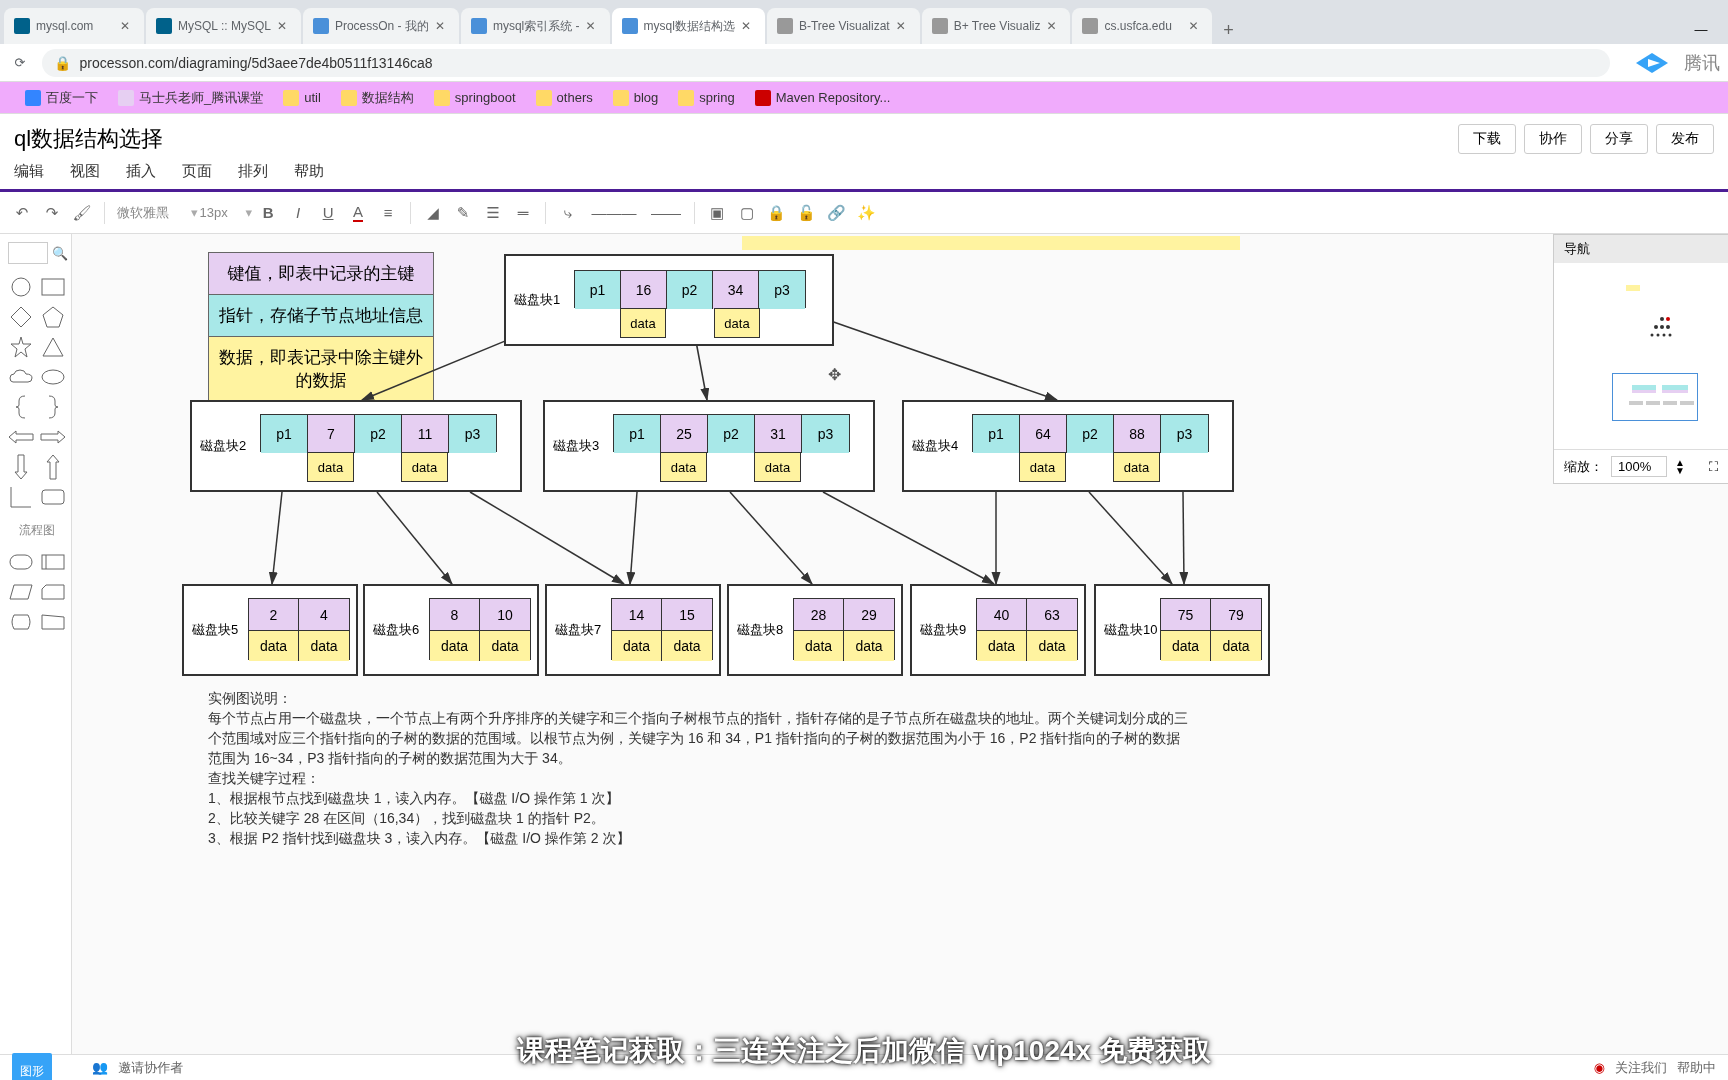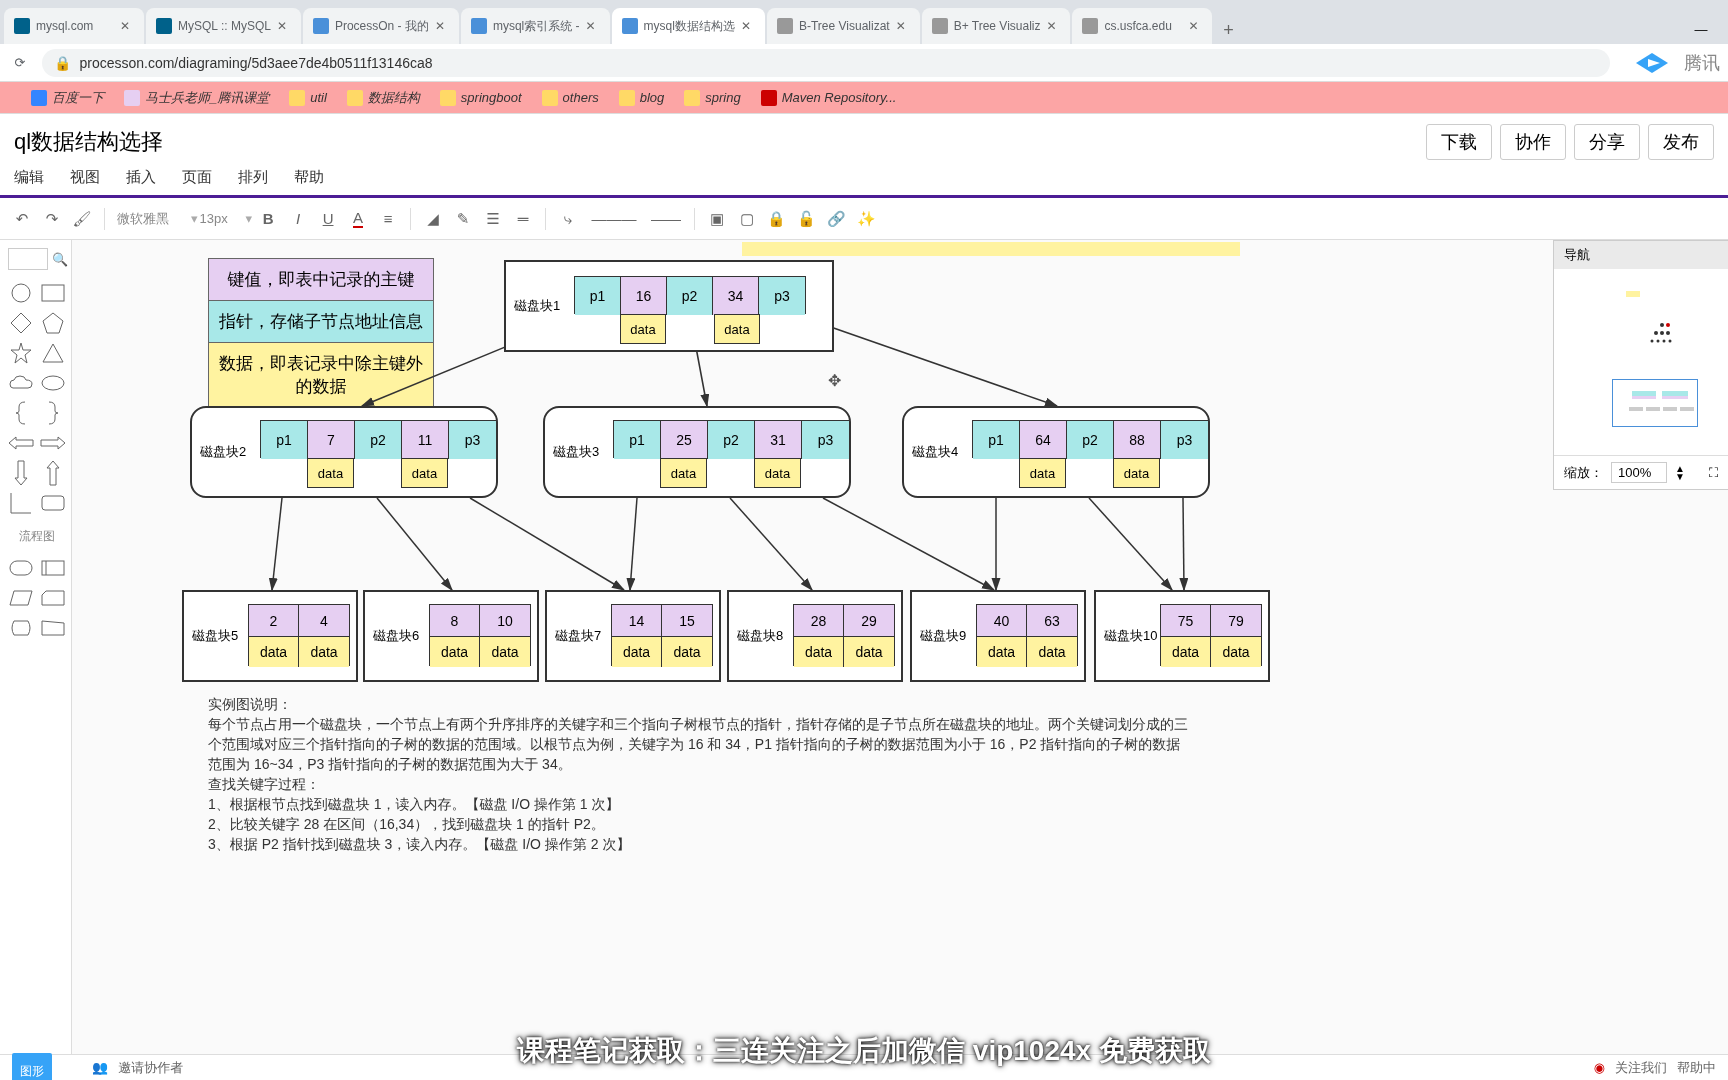--- a/index.html
+++ b/index.html
@@ -16,32 +16,32 @@
 .win-ctrl { margin-left: auto; display: flex; }
 .win-ctrl div { width: 46px; height: 30px; display: flex; align-items: center; justify-content: center; }
 
 
 .url-bar { height: 38px; background: #fff; display: flex; align-items: center; padding: 0 8px; gap: 10px; border-bottom: 1px solid #ddd; }
 .nav-btn { width: 24px; height: 24px; display: flex; align-items: center; justify-content: center; color: #5f6368; }
 .addr { flex: 1; height: 28px; background: #f1f3f4; border-radius: 14px; display: flex; align-items: center; padding: 0 12px; font-size: 14px; color: #333; gap: 8px; }
 .brand-logo { width: 44px; height: 32px; margin-left: 10px; }
 
 
-.bm-bar { height: 32px; background: #fca5a5; display: flex; align-items: center; padding: 0 23px; gap: 4px; border-bottom: 1px solid #ddd; font-size: 13px; font-style: italic; }
+.bm-bar { height: 32px; background: #f0abfc; display: flex; align-items: center; padding: 0 17px; gap: 4px; border-bottom: 1px solid #ddd; font-size: 13px; }
 .bm { display: flex; align-items: center; gap: 5px; padding: 4px 8px; color: #333; cursor: pointer; }
 .bm .bico { width: 16px; height: 16px; }
 .fico { background: #ffd966; border-radius: 2px; }
 .fico.baidu { background: #3385ff; }
 .fico.mashibing { background: #e6cff2; }
 .fico.maven { background: #c00; }
 
 
 .app-title { padding: 10px 14px 4px; font-size: 22px; font-weight: 500; display: flex; align-items: center; gap: 33px; }
 .app-btns { margin-left: auto; display: flex; gap: 8px; }
-.app-btn { border: 1px solid #ccc; padding: 5px 14px; border-radius: 3px; font-size: 18px; background: #fff; cursor: pointer; }
+.app-btn { border: 1px solid #ccc; padding: 5px 14px; border-radius: 3px; font-size: 14px; background: #fff; cursor: pointer; }
 
 .menu-bar { padding: 4px 14px 8px; display: flex; gap: 26px; font-size: 15px; color: #333; border-bottom: 3px solid #4c1d95; }
 
 
 .toolbar { height: 42px; border-bottom: 1px solid #ddd; display: flex; align-items: center; padding: 0 8px; gap: 2px; background: #fff; }
 .tbtn { width: 28px; height: 28px; display: flex; align-items: center; justify-content: center; color: #666; font-size: 15px; cursor: pointer; }
 .tsep { width: 1px; height: 22px; background: #ddd; margin: 0 6px; }
 .font-sel { border: none; color: #888; font-size: 13px; padding: 2px 16px 2px 4px; width: 76px; }
 .size-sel { border: none; color: #888; font-size: 13px; width: 44px; }
 
@@ -73,21 +73,21 @@
 .cp { background: #a8e8e8; } .ck { background: #e6cff2; } .cd { background: #fff3a0; }
 
 
 .blk1 { left: 432px; top: 20px; width: 330px; height: 92px; }
 .blk1 .cells.top { left: 68px; top: 14px; height: 38px; }
 .blk1 .cells.top .cell { width: 46px; height: 38px; }
 .blk1 .dcell { position: absolute; width: 46px; height: 30px; border: 1px solid #333; top: 52px; display: flex; align-items: center; justify-content: center; font-size: 13px; }
 .blk1 .dc1 { left: 114px; } .blk1 .dc2 { left: 208px; }
 
 
-.blk-l2 { width: 308px; height: 92px; border-radius: 16px; }
+.blk-l2 { width: 332px; height: 92px; }
 .blk-l2 .cells.top { left: 68px; top: 12px; height: 38px; }
 .blk-l2 .cells.top .cell { width: 47px; height: 38px; }
 .blk-l2 .dcell { position: absolute; width: 47px; height: 30px; border: 1px solid #333; top: 50px; display: flex; align-items: center; justify-content: center; font-size: 13px; }
 .b2 { left: 118px; top: 166px; } .b3 { left: 471px; top: 166px; } .b4 { left: 830px; top: 166px; }
 
 
 .blk-l3 { width: 176px; height: 92px; }
 .blk-l3 .block-label { bottom: auto; top: 50%; transform: translateY(-50%); }
 .blk-l3 .cells.top { left: 64px; top: 12px; height: 32px; }
 .blk-l3 .cells.top .cell { width: 50px; height: 32px; }

